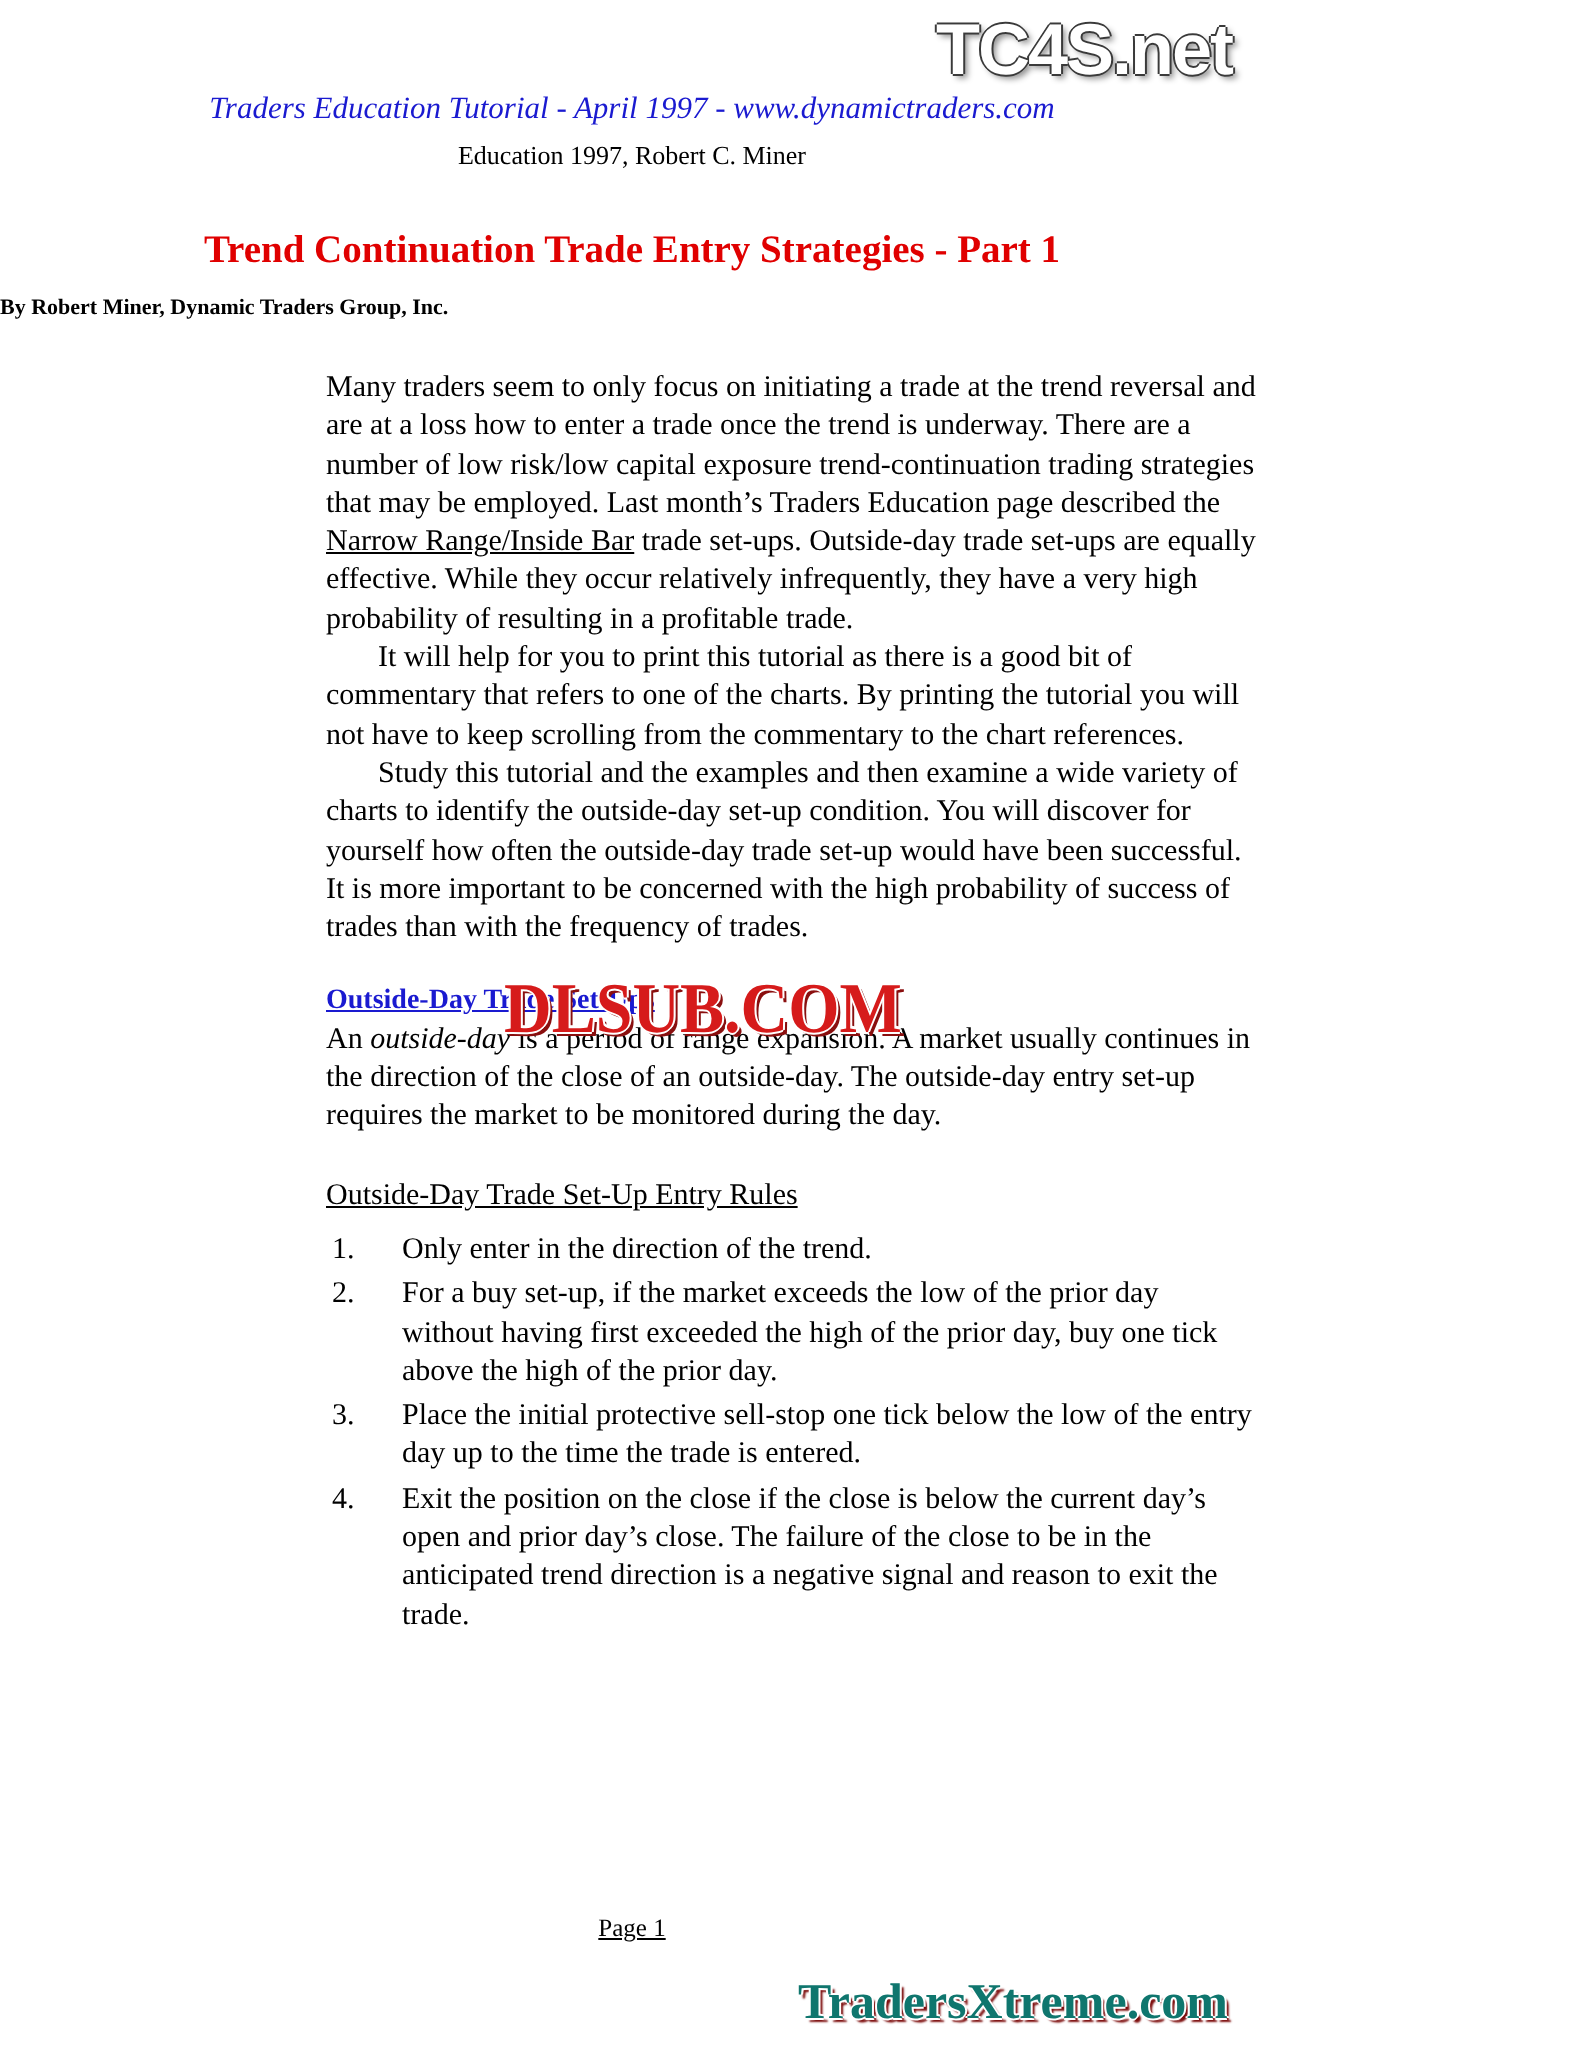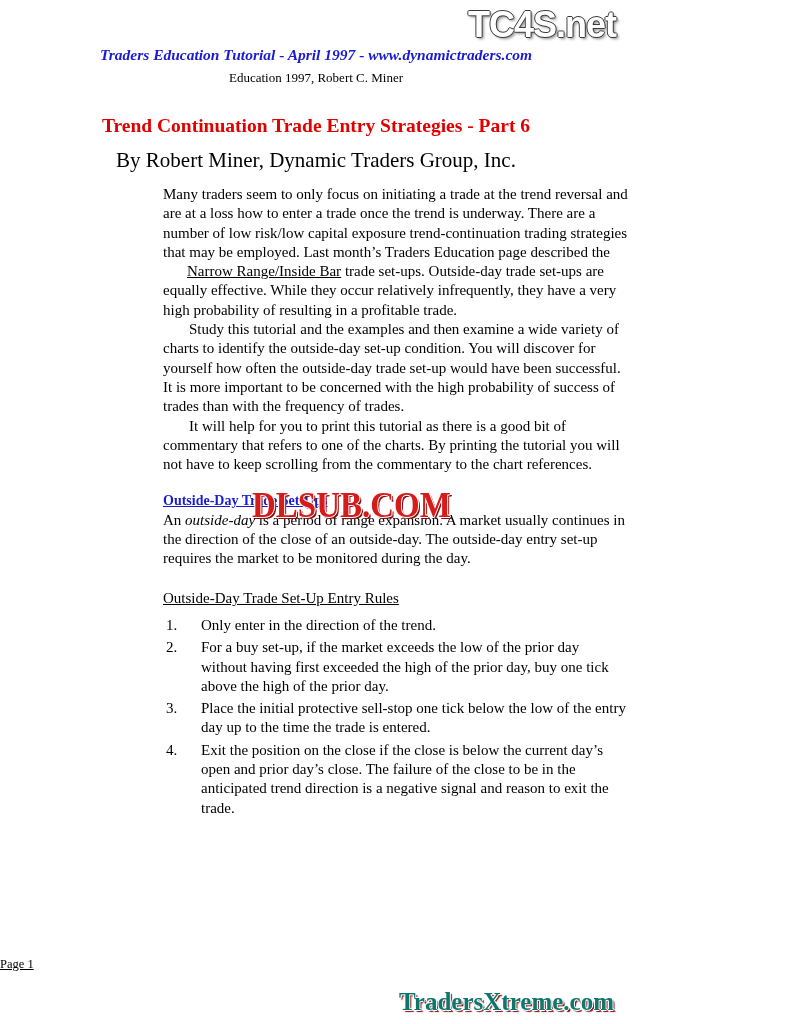--- a/index.html
+++ b/index.html
@@ -71,21 +71,21 @@
 
   
   .doc-head {
     position: absolute;
     left: 0; right: 0;
     top: 46px;
     text-align: center;
   }
   .head-line1 {
     font-family: "Liberation Serif", serif;
-    font-weight: bold;
+    font-weight: normal;
     font-style: italic;
     font-size: 15.5px;
     color: #1a1ad0;
   }
   .head-line2 {
     margin-top: 6px;
     font-size: 13px;
     color: #000;
   }
 
@@ -96,39 +96,39 @@
     text-align: center;
     font-family: "Liberation Serif", serif;
     font-weight: bold;
     font-size: 19.5px;
     color: #e00000;
   }
   .byline {
     position: absolute;
     left: 0; right: 0;
     top: 148px;
-    text-align: center;
-    font-size: 21px;
+    font-size: 11px;
+    font-weight: bold;
   }
 
   
   .body-col {
     position: absolute;
     left: 163px;
     top: 185px;
     width: 465px;
     font-size: 15px;
     line-height: 19.3px;
     text-align: left;
   }
   .body-col p {
     margin: 0 0 0 0;
   }
   .indent { text-indent: 26px; }
-  .u { text-decoration: underline; margin-left: 24px; }
+  .u { text-decoration: underline; }
   .ital { font-style: italic; }
 
   .section-head {
     margin-top: 17px;
     font-family: "Liberation Serif", serif;
     font-weight: bold;
     font-size: 14px;
     color: #1a1ad0;
     text-decoration: underline;
   }
@@ -156,47 +156,47 @@
     top: 0;
     width: 20px;
     text-align: left;
   }
 
   
   .page-num {
     position: absolute;
     left: 0; right: 0;
     bottom: 52px;
-    text-align: left;
+    text-align: center;
     font-size: 12.5px;
     text-decoration: underline;
   }
 </style>
 </head>
 <body>
 
 <div class="page">
 
   <div class="wm-tc4s">TC4S.net</div>
 
   <div class="doc-head">
     <div class="head-line1">Traders Education Tutorial - April 1997 - www.dynamictraders.com</div>
     <div class="head-line2">Education 1997, Robert C. Miner</div>
   </div>
 
-  <div class="title">Trend Continuation Trade Entry Strategies - Part 6</div>
+  <div class="title">Trend Continuation Trade Entry Strategies - Part 1</div>
   <div class="byline">By Robert Miner, Dynamic Traders Group, Inc.</div>
 
   <div class="body-col">
 
     <p><span>Many traders seem to only focus on initiating a trade at the trend reversal and are at a loss how to enter a trade once the trend is underway. There are a number of low risk/low capital exposure trend-continuation trading strategies that may be employed. Last month’s Traders Education page described the </span><span class="u">Narrow Range/Inside Bar</span><span> trade set-ups. Outside-day trade set-ups are equally effective. While they occur relatively infrequently, they have a very high probability of resulting in a profitable trade.</span></p>
 
+    <p class="indent">It will help for you to print this tutorial as there is a good bit of commentary that refers to one of the charts. By printing the tutorial you will not have to keep scrolling from the commentary to the chart references.</p>
+
     <p class="indent">Study this tutorial and the examples and then examine a wide variety of charts to identify the outside-day set-up condition. You will discover for yourself how often the outside-day trade set-up would have been successful. It is more important to be concerned with the high probability of success of trades than with the frequency of trades.</p>
-
-    <p class="indent">It will help for you to print this tutorial as there is a good bit of commentary that refers to one of the charts. By printing the tutorial you will not have to keep scrolling from the commentary to the chart references.</p>
 
     <div class="section-head">Outside-Day Trade Set-Ups</div>
 
     <p><span>An </span><span class="ital">outside-day</span><span> is a period of range expansion. A market usually continues in the direction of the close of an outside-day. The outside-day entry set-up requires the market to be monitored during the day.</span></p>
 
     <div class="rules-head">Outside-Day Trade Set-Up Entry Rules</div>
 
     <ol class="rules">
       <li>
         <span class="num">1.</span>

